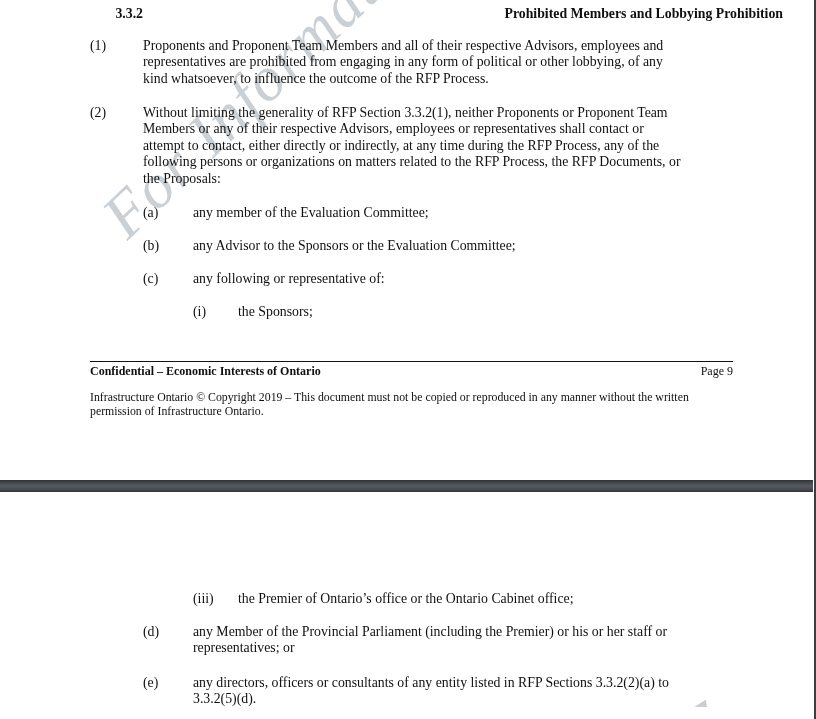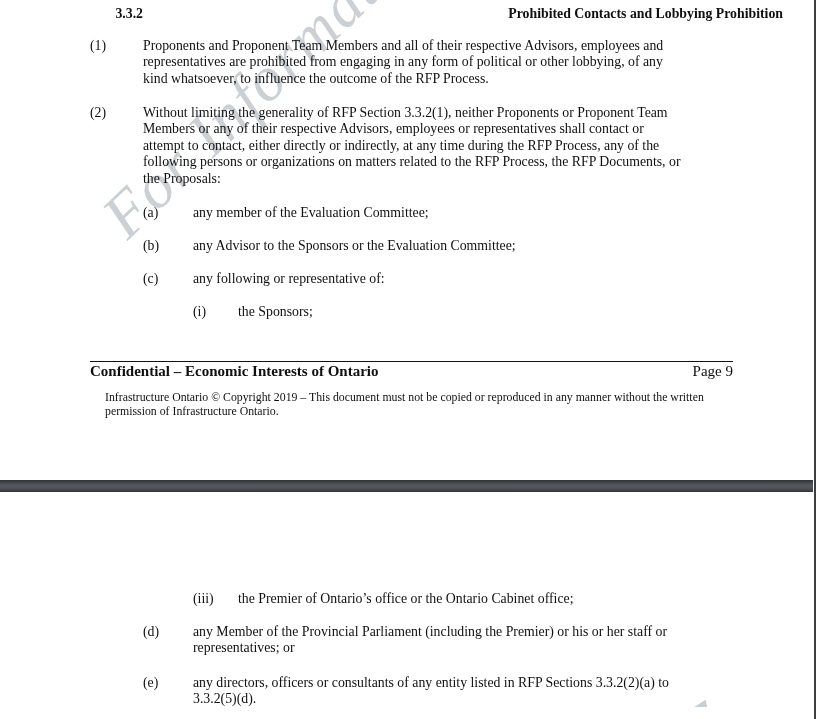--- a/index.html
+++ b/index.html
@@ -99,48 +99,48 @@
     z-index: 1;
   }
   .footer-row {
     position: absolute;
     top: 364px;
     left: 90px;
     width: 643px;
     display: flex;
     justify-content: space-between;
     align-items: baseline;
-    font-size: 15px;
+    font-size: 12px;
     line-height: 15px;
     z-index: 1;
     gap: 24px;
   }
   .copyright {
     position: absolute;
     top: 390px;
-    left: 105px;
+    left: 90px;
     width: 648px;
     font-size: 11.8px;
     line-height: 14.3px;
     white-space: pre-line;
     z-index: 1;
   }
 </style>
 </head>
 <body>
 
 <div class="viewport">
 
   <section class="page page9">
 
     <div class="watermark">For Information</div>
 
     <div class="row lvl1" style="top:6px">
       <span class="num bold">3.3.2</span>
-      <span class="txt bold">Prohibited Contacts and Lobbying Prohibition</span>
+      <span class="txt bold">Prohibited Members and Lobbying Prohibition</span>
     </div>
 
     <div class="row lvl1" style="top:38px">
       <span class="num">(1)</span>
       <span class="txt">Proponents and Proponent Team Members and all of their respective Advisors, employees and
 representatives are prohibited from engaging in any form of political or other lobbying, of any
 kind whatsoever, to influence the outcome of the RFP Process.</span>
     </div>
 
     <div class="row lvl1" style="top:105px">

